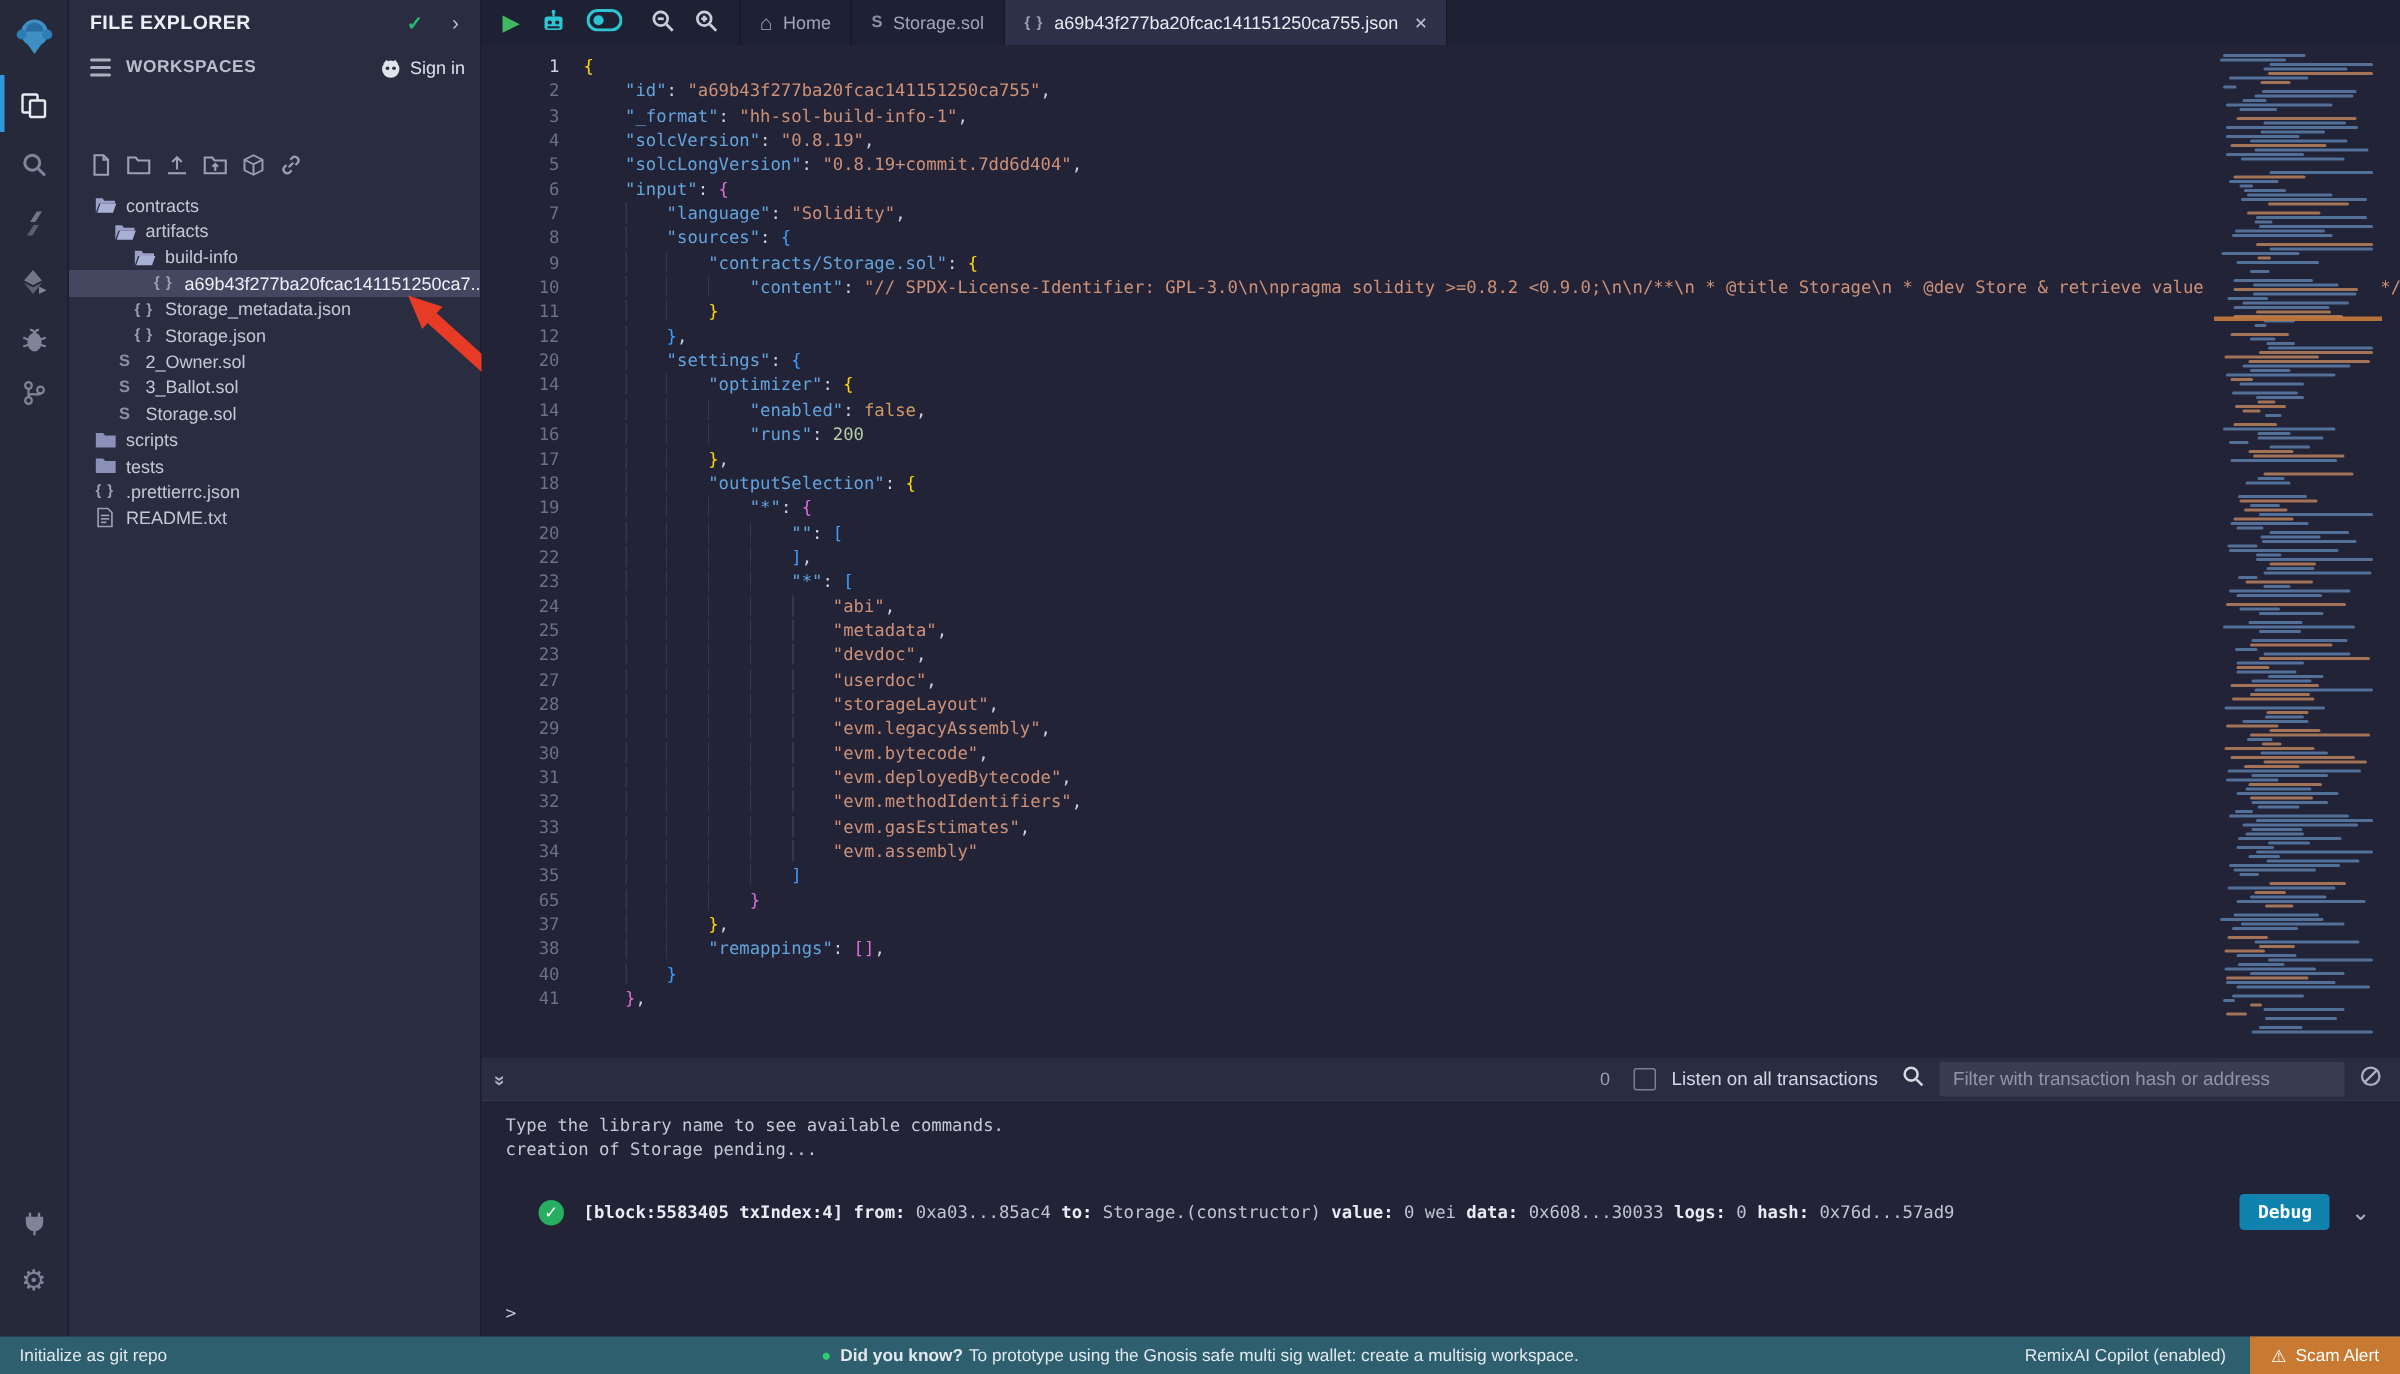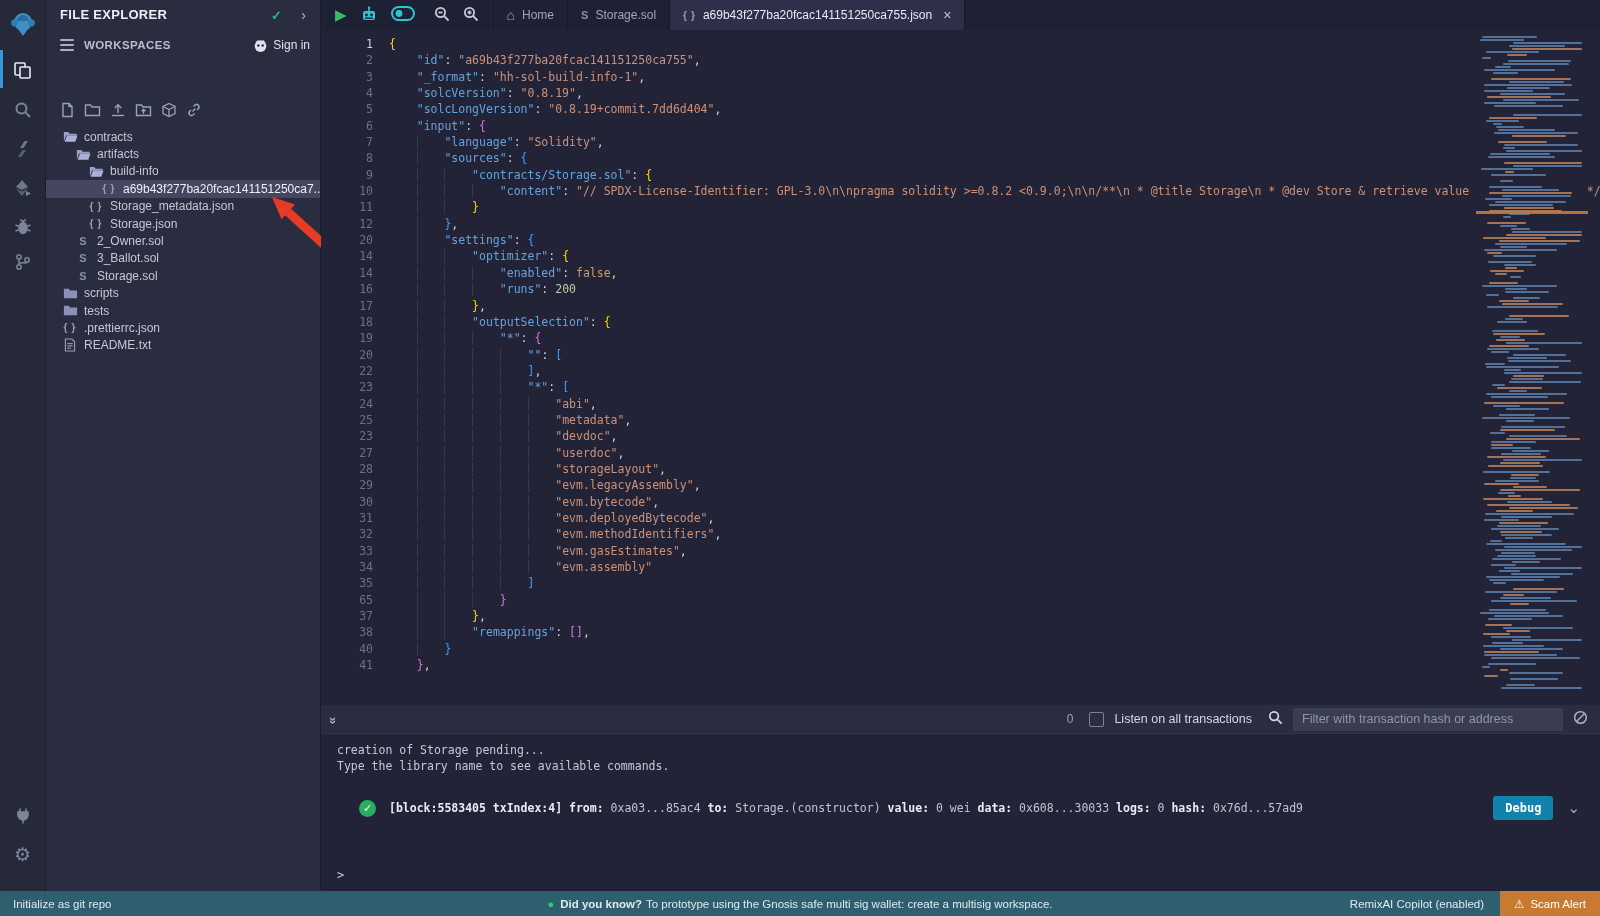--- a/index.html
+++ b/index.html
@@ -629,22 +629,22 @@
         <svg width="15" height="15" viewBox="0 0 16 16" fill="none" stroke="#aab0c0" stroke-width="1.6">
             <circle cx="8" cy="8" r="6.2"></circle>
             <line x1="3.8" y1="12.2" x2="12.2" y2="3.8"></line>
           </svg>
       </span>
     </div>
   </div>
 
   <div id="termbody" class="abs">
     <div style="padding:8px 0 0 16px;">
+      <div class="term-line">Type the library name to see available commands.</div>
       <div class="term-line">creation of Storage pending...</div>
-      <div class="term-line">Type the library name to see available commands.</div>
     </div>
     <div id="txrow">
       <span class="txcheck">✓</span>
       <span class="txtext" id="txtext"><b>[block:5583405 txIndex:4] </b><b> from: </b><span>0xa03...85ac4</span><b> to: </b><span>Storage.(constructor)</span><b> value: </b><span>0 wei</span><b> data: </b><span>0x608...30033</span><b> logs: </b><span>0</span><b> hash: </b><span>0x76d...57ad9</span></span>
       <button class="dbg">Debug</button>
       <span class="dbg-chev">⌄</span>
     </div>
     <div class="prompt">&gt;</div>
   </div>
 

